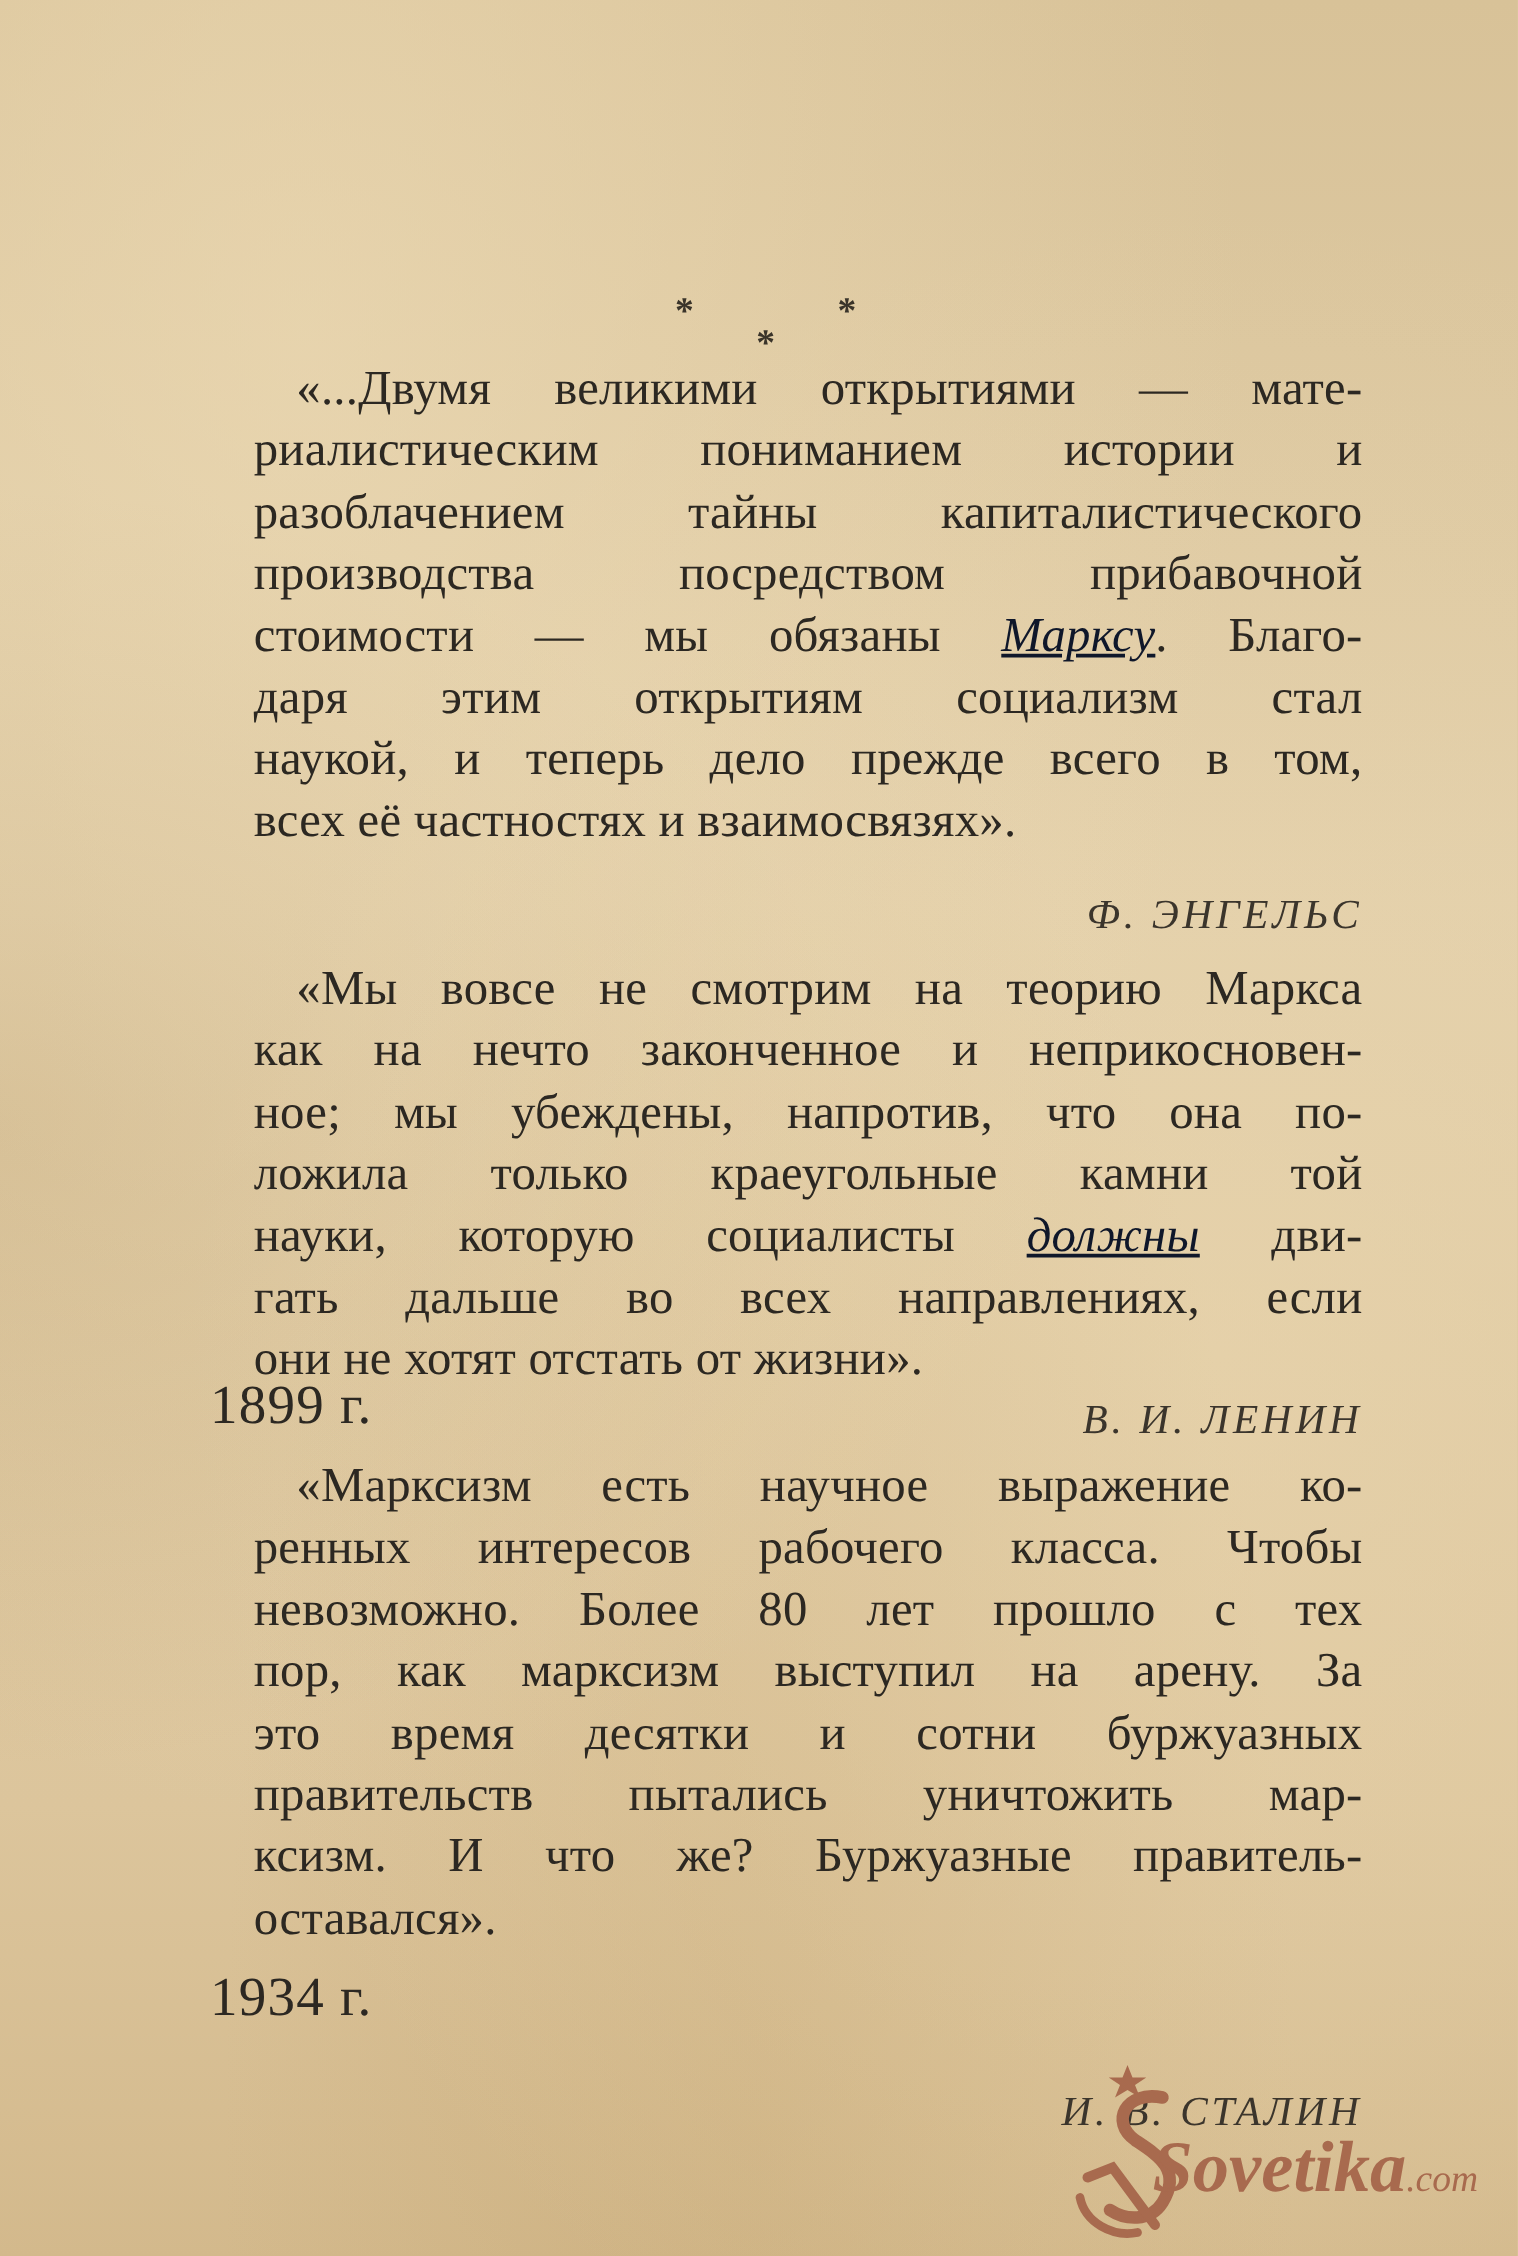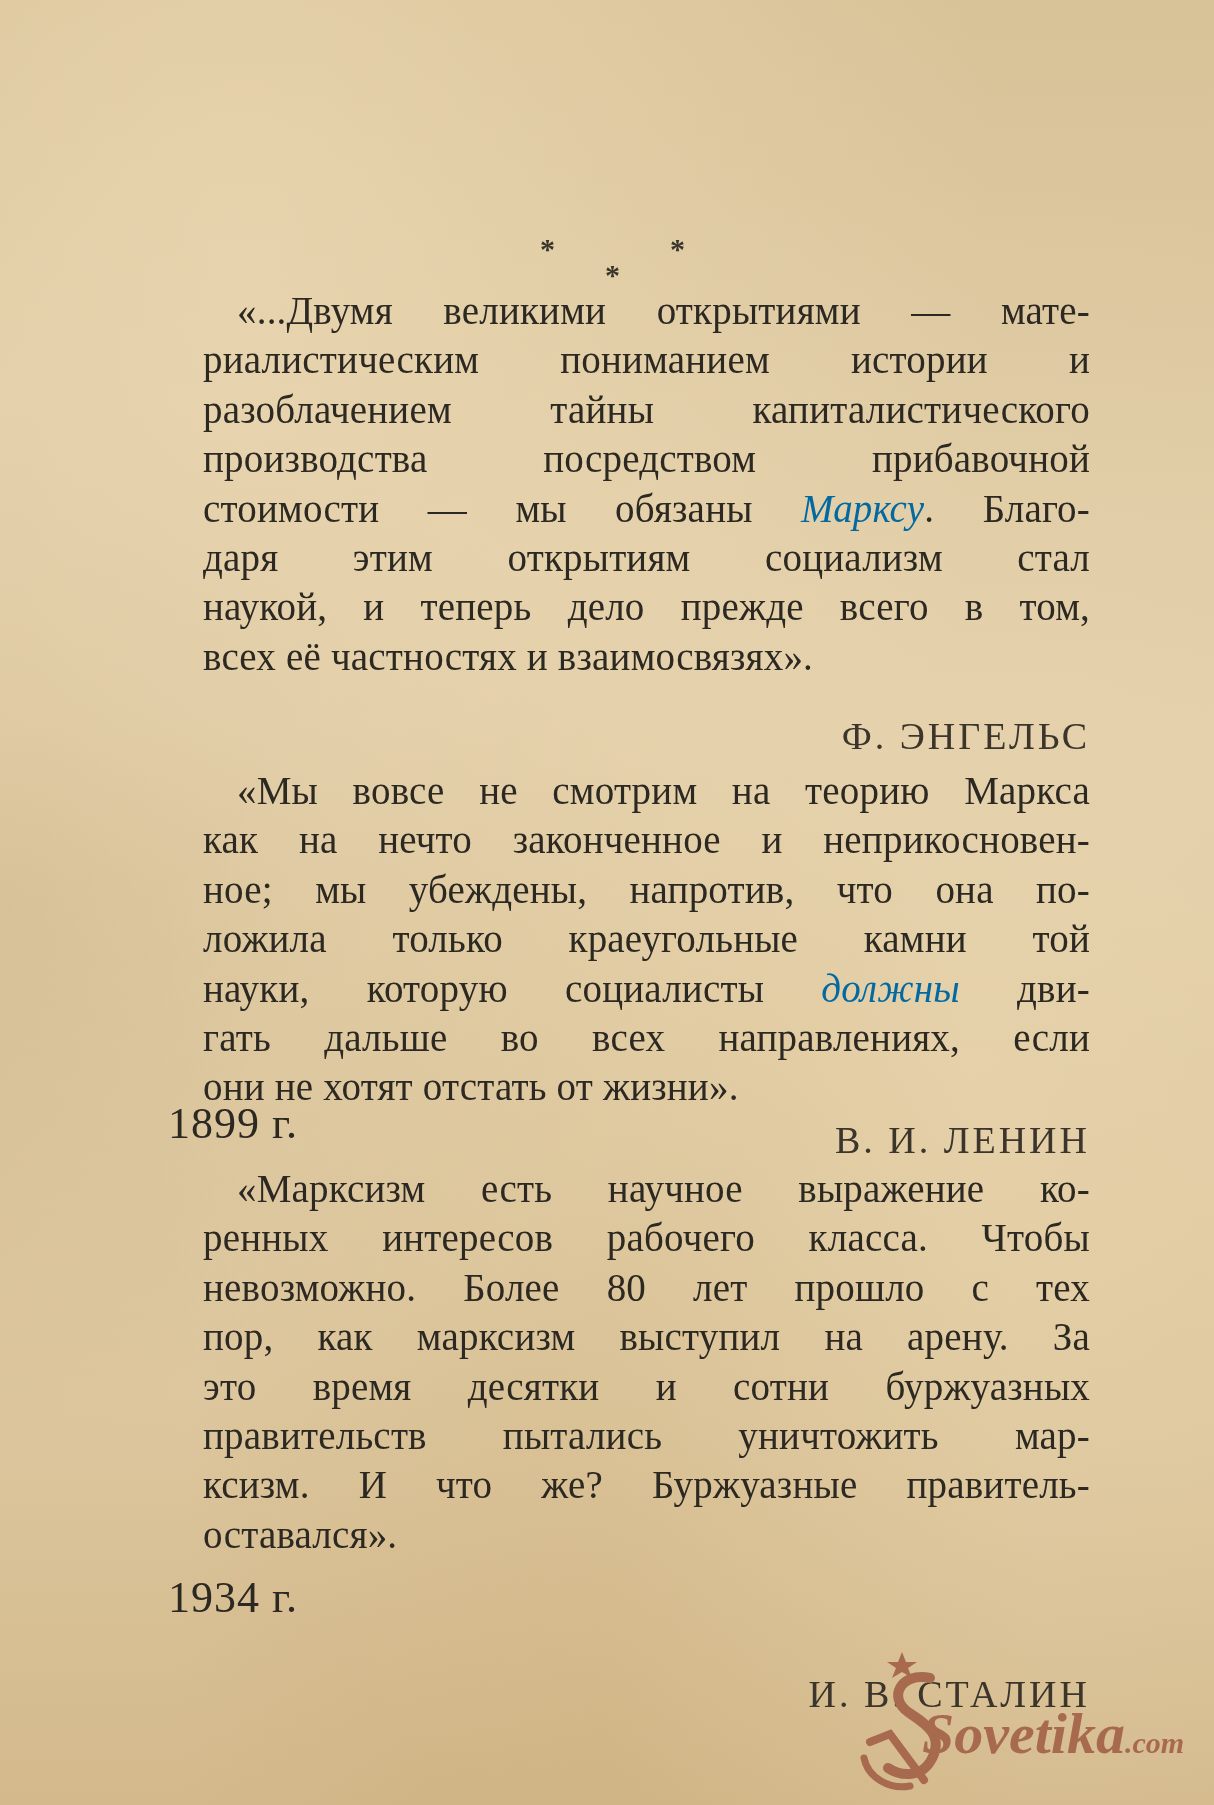--- a/index.html
+++ b/index.html
@@ -64,25 +64,27 @@
       margin-left: 35px;
     }
     .para .line.last {
       text-align-last: left;
     }
     .para .line.indent {
       padding-left: 34px;
     }
     .para i {
       font-style: italic;
-      color: #0369a1;
+      color: #0f172a;
+      text-decoration: underline;
     }
     .signature {
       position: absolute;
-      font-size: 38px;
+      font-style: italic;
+      font-size: 33px;
       letter-spacing: 3px;
       color: #3b352c;
     }
     .year {
       position: absolute;
       font-size: 44px;
       color: #2c2822;
       letter-spacing: 1px;
     }
     .watermark {
@@ -99,21 +101,21 @@
       font-family: "Liberation Serif", serif;
       font-style: italic;
       font-weight: bold;
       font-size: 58px;
       color: #a86a4e;
       letter-spacing: 0px;
       white-space: nowrap;
     }
     .watermark-text .dom {
       font-size: 30px;
-      font-weight: bold;
+      font-weight: normal;
     }
   </style>
 </head>
 <body>
 
 <div class="page">
 
   <div class="asterism">
     <span class="star s1">*</span>
     <span class="star s2">*</span>

